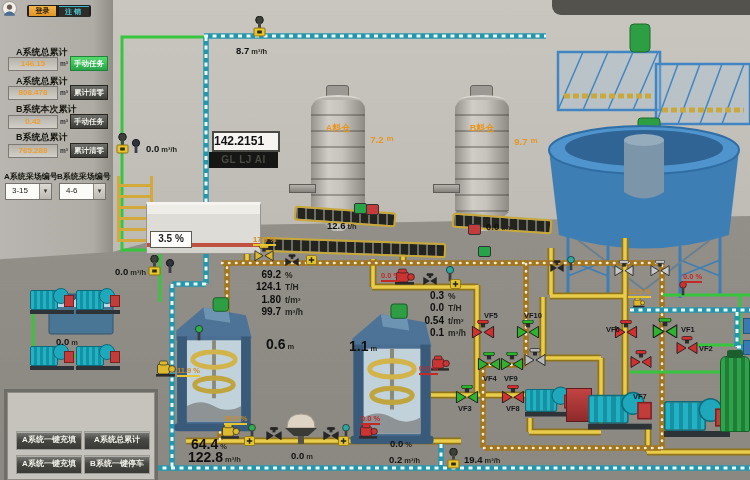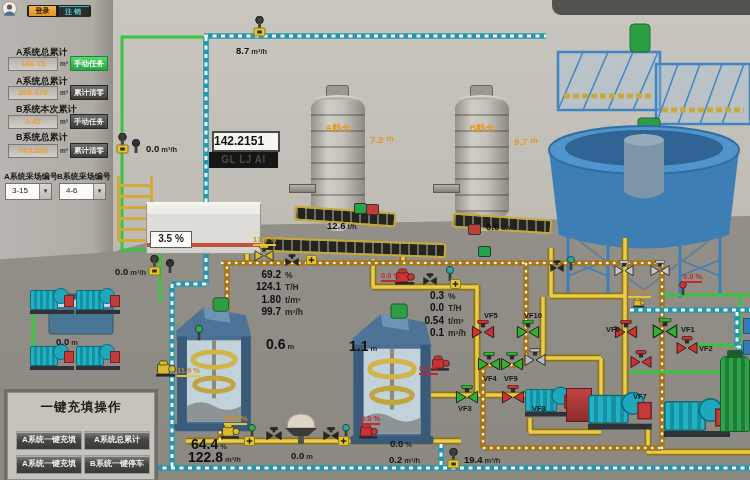--- a/index.html
+++ b/index.html
@@ -236,21 +236,20 @@
   <div class="t sel" style="left:5px;top:183px">
     <span class="val">3-15</span>
     <span class="arr">▾</span>
   </div>
   <div class="t sel" style="left:59px;top:183px">
     <span class="val">4-6</span>
     <span class="arr">▾</span>
   </div>
 
   <div class="abs panel">
-    <div class="title">一键充填操作</div>
     <div class="kbtn" style="left:9px;top:39px">A系统一键充填</div>
     <div class="kbtn" style="left:77px;top:39px">A系统总累计</div>
     <div class="kbtn" style="left:9px;top:63px">A系统一键充填</div>
     <div class="kbtn" style="left:77px;top:63px">B系统一键停车</div>
   </div>
 
   <div class="abs ladder"></div>
   <div class="abs floc">
       <div class="stripe"></div>
     </div>
@@ -564,21 +563,21 @@
   <div class="t vu vu-lg" style="left:337px;top:338px">
     <span class="v">1.1</span>
     <span class="u">m</span>
   </div>
 
   <div class="t vf" style="left:484px;top:311px">VF5</div>
   <div class="t vf" style="left:524px;top:311px">VF10</div>
   <div class="t vf" style="left:483px;top:374px">VF4</div>
   <div class="t vf" style="left:504px;top:374px">VF9</div>
   <div class="t vf" style="left:458px;top:404px">VF3</div>
-  <div class="t vf" style="left:532px;top:404px">VF8</div>
+  <div class="t vf" style="left:506px;top:404px">VF8</div>
   <div class="t vf" style="left:606px;top:325px">VF6</div>
   <div class="t vf" style="left:681px;top:325px">VF1</div>
   <div class="t vf" style="left:699px;top:344px">VF2</div>
   <div class="t vf" style="left:633px;top:392px">VF7</div>
 
   <div class="t vu vu-lg" style="left:179px;top:436px">
     <span class="v">64.4</span>
       <span class="u">%</span>
   </div>
   <div class="t vu vu-lg" style="left:176px;top:449px">

